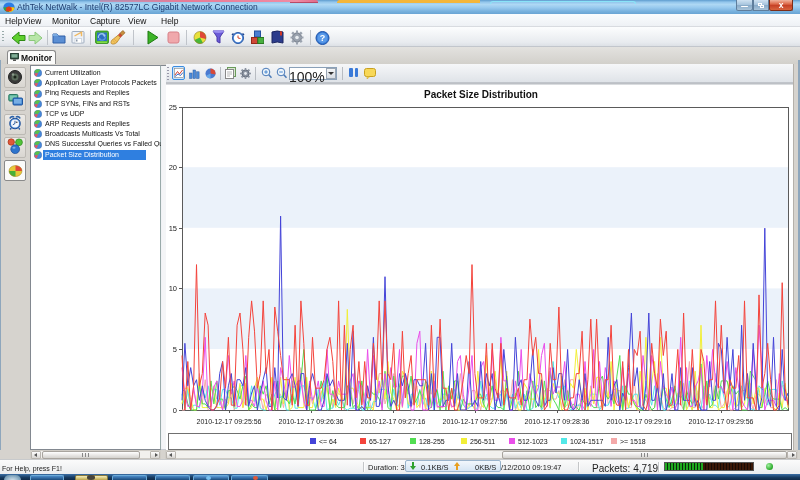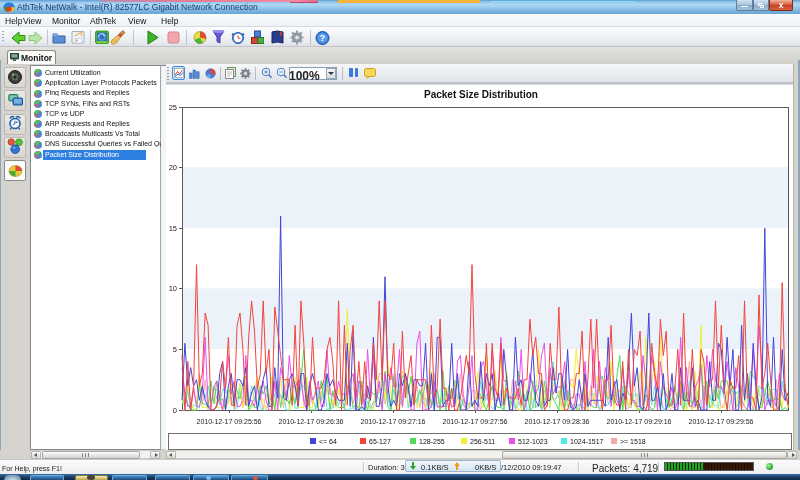--- a/index.html
+++ b/index.html
@@ -26,21 +26,21 @@
 <div class="abs" style="left:753px;top:0;width:16px;height:10.5px;background:linear-gradient(180deg,#cfe2f2,#a6c4dd 48%,#88aac8 52%,#a8c4da);border:1px solid #5f7e9c;border-top:none;"></div>
 <div class="abs" style="left:757.5px;top:2.5px;width:4.5px;height:3.5px;border:1px solid #fff;"></div>
 <div class="abs" style="left:759.5px;top:4.5px;width:4.5px;height:3.5px;border:1px solid #fff;background:#9ab8d2;"></div>
 <div class="abs" style="left:769px;top:0;width:24px;height:10.5px;background:linear-gradient(180deg,#f0b49e,#dd6a4a 40%,#c64227 55%,#d8643e);border:1px solid #7e2e18;border-top:none;border-radius:0 0 2.5px 2.5px;"></div>
 <div class="abs" style="left:776px;top:1px;width:10px;height:8.5px;color:#fff;font-size:8.5px;font-weight:bold;text-align:center;line-height:8.5px;">x</div>
 
 <div class="abs" style="left:0;top:14px;width:800px;height:13px;background:linear-gradient(180deg,#fafcfe,#eef1f5);border-bottom:1px solid #d8dbe0;"></div>
 <div class="abs" style="left:5px;top:16px;font-size:8.5px;color:#111;">Help</div>
 <div class="abs" style="left:23px;top:16px;font-size:8.5px;color:#111;">View</div>
 <div class="abs" style="left:52px;top:16px;font-size:8.5px;color:#111;">Monitor</div>
-<div class="abs" style="left:90px;top:16px;font-size:8.5px;color:#111;">AthTek</div>
+<div class="abs" style="left:90px;top:16px;font-size:8.5px;color:#111;">Capture</div>
 <div class="abs" style="left:128px;top:16px;font-size:8.5px;color:#111;">View</div>
 <div class="abs" style="left:161px;top:16px;font-size:8.5px;color:#111;text-align:right;">Help</div>
 
 <div class="abs" style="left:0;top:27px;width:800px;height:20px;background:linear-gradient(180deg,#fcfdfe,#e8ebef 80%,#dde1e6);border-bottom:1px solid #c2c6cc;"></div>
 <div class="abs" style="left:2px;top:31px;width:2px;height:12px;background:repeating-linear-gradient(180deg,#9aa 0,#9aa 1px,transparent 1px,transparent 3px);"></div>
 <svg class="abs" style="left:11px;top:30px;" width="15" height="16" viewBox="0 0 15 16">
     <path d="M1 8 L8 2 L8 5.5 L14 5.5 L14 10.5 L8 10.5 L8 14 Z" fill="#5fd02e" stroke="#2e8a14" stroke-width="1"></path>
   </svg>
 <svg class="abs" style="left:28px;top:30px;" width="15" height="16" viewBox="0 0 15 16">
     <path d="M14 8 L7 2 L7 5.5 L1 5.5 L1 10.5 L7 10.5 L7 14 Z" fill="#b8e6a8" stroke="#8cc87c" stroke-width="1"></path>
@@ -293,21 +293,21 @@
     <circle cx="5" cy="5" r="3.8" fill="#eef5fb" stroke="#4a7ab8" stroke-width="1"></circle>
     <path d="M7.8 7.8 L10.5 10.8" stroke="#4a7ab8" stroke-width="1.5"></path>
     <path d="M3.2 5 L6.8 5 M5 3.2 L5 6.8" stroke="#3a80cc" stroke-width="0.9"></path>
   </svg>
 <svg class="abs" style="left:276px;top:67px;" width="12" height="13" viewBox="0 0 12 13">
     <circle cx="5" cy="5" r="3.8" fill="#eef5fb" stroke="#4a7ab8" stroke-width="1"></circle>
     <path d="M7.8 7.8 L10.5 10.8" stroke="#4a7ab8" stroke-width="1.5"></path>
     <path d="M3.2 5 L6.8 5" stroke="#3a80cc" stroke-width="0.9"></path>
   </svg>
 <div class="abs" style="left:289px;top:66.5px;width:48px;height:13px;background:#fff;border:1px solid #8aa0b8;"></div>
-<div class="abs" style="left:289px;top:68.5px;font-size:12px;color:#222;font-weight:bold;">100%</div>
+<div class="abs" style="left:289px;top:68.5px;font-size:14px;color:#222;">100%</div>
 <div class="abs" style="left:326px;top:67.5px;width:10px;height:11px;background:linear-gradient(180deg,#f4f6f8,#d8dde4);border:1px solid #9aa6b4;"></div>
 <div class="abs" style="left:328px;top:71.5px;width:0;height:0;border-top:3.5px solid #333;border-left:3px solid transparent;border-right:3px solid transparent;"></div>
 <div class="abs" style="left:342px;top:67px;width:1px;height:13px;background:#b8bcc2;"></div>
 <div class="abs" style="left:349px;top:68px;width:3.5px;height:9px;background:#3a7ad8;border-radius:1px;"></div>
 <div class="abs" style="left:354.5px;top:68px;width:3.5px;height:9px;background:#3a7ad8;border-radius:1px;"></div>
 <svg class="abs" style="left:364px;top:68px;" width="12" height="11" viewBox="0 0 12 11">
     <rect x="0.5" y="0.5" width="11" height="8" rx="2" fill="#f8d858" stroke="#c8a020"></rect>
     <path d="M3 8.5 L3 11 L6 8.5 Z" fill="#f8d858" stroke="#c8a020" stroke-width="0.5"></path>
   </svg>
 

